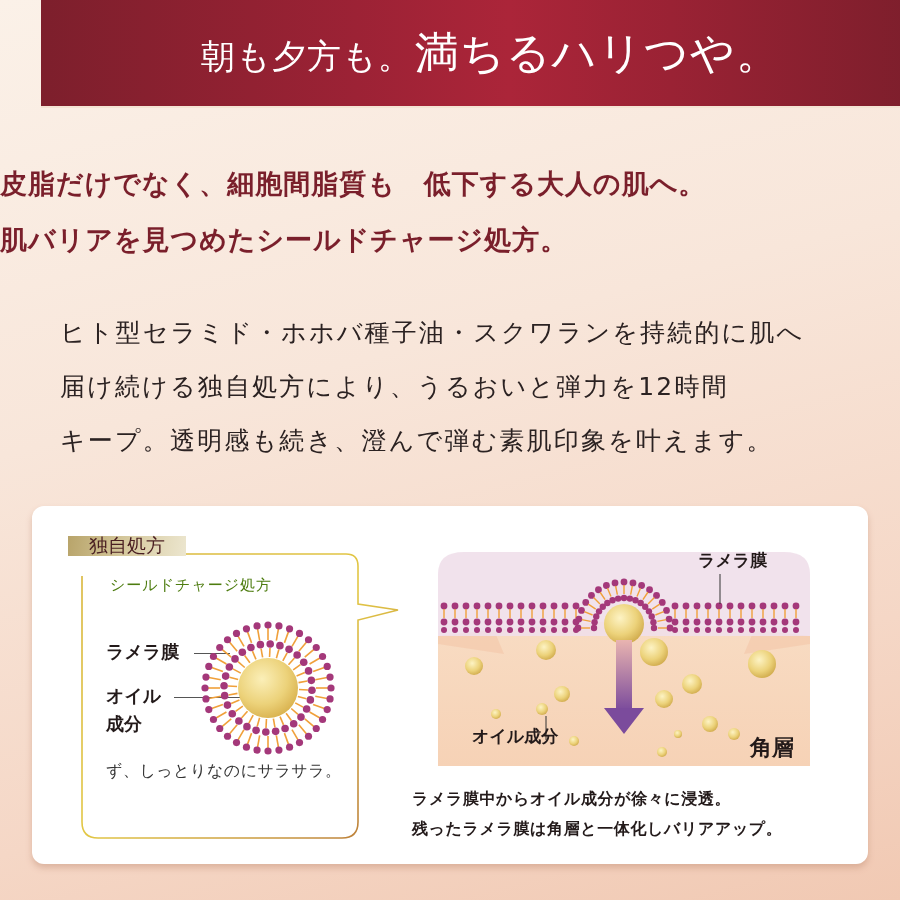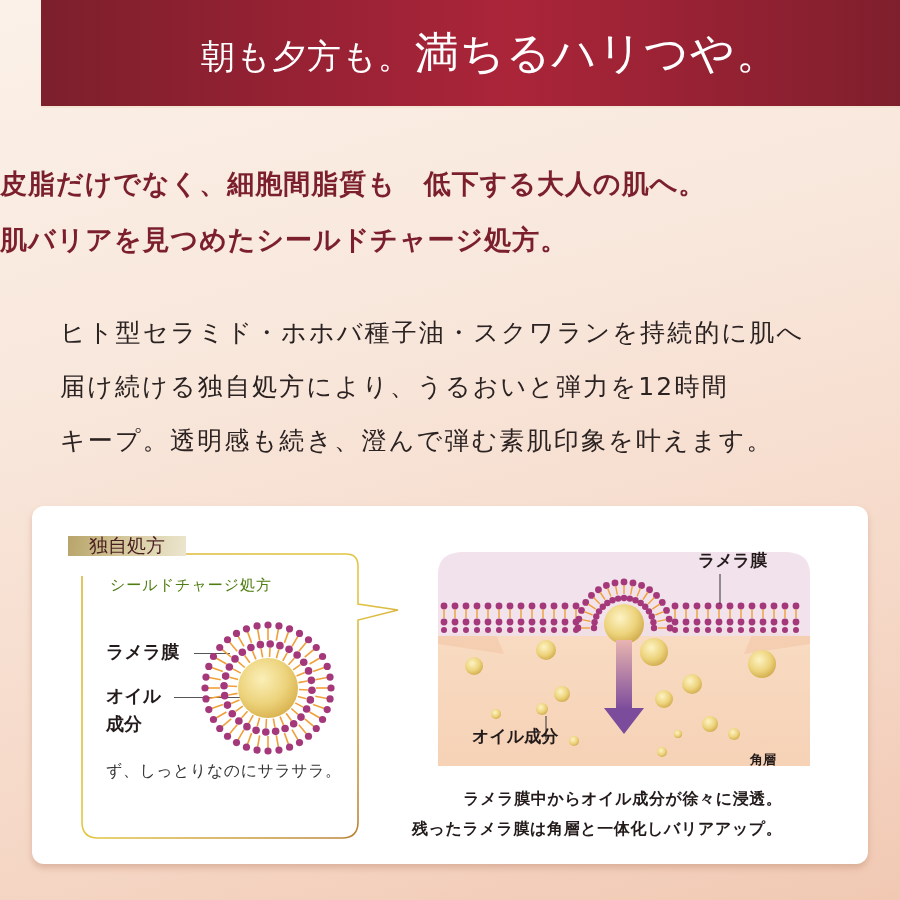--- a/index.html
+++ b/index.html
@@ -58,21 +58,21 @@
   .ld1 { left:162px; top:147px; width:36px; }
   .ld2 { left:142px; top:191px; width:112px; }
   .micelle { position:absolute; left:166px; top:112px; }
   .bubble-caption {
     position:absolute; left:74px; top:250px; color:#333; font-size:16px; line-height:30px; letter-spacing:0.5px;
   }
 
   .skin { position:absolute; left:402px; top:38px; }
   .skin-caption {
     position:absolute; left:380px; top:278px; color:#231a1a; font-weight:bold; font-size:16px;
-    line-height:30px; letter-spacing:0.6px;text-align:right;
+    line-height:30px; letter-spacing:0.6px;
   }
 </style>
 </head>
 <body>
 
 <div class="header">
   <div class="header-title">
     <span class="header-small">朝も夕方も。</span>
     <span class="header-large">満ちるハリつや。</span>
   </div>
@@ -449,19 +449,19 @@
         <circle cx="300" cy="190" r="6" fill="url(#dropG)"></circle>
         <circle cx="228" cy="208" r="5" fill="url(#dropG)"></circle>
         <circle cx="244" cy="190" r="4" fill="url(#dropG)"></circle>
       </g>
 
     <line x1="286" y1="30" x2="286" y2="60" stroke="#333" stroke-width="1"></line>
     <line x1="112" y1="172" x2="112" y2="196" stroke="#333" stroke-width="1"></line>
   </svg>
   <div class="label-bold" style="left:666px;top:40px;font-size:17px;">ラメラ膜</div>
   <div class="label-bold" style="left:440px;top:216px;font-size:17px;">オイル成分</div>
-  <div class="label-bold" style="left:718px;top:240px;font-size:13px;">角層</div>
+  <div class="label-bold" style="left:718px;top:228px;font-size:22px;">角層</div>
 
   <div class="skin-caption">
     <div>ラメラ膜中からオイル成分が徐々に浸透。</div>
     <div>残ったラメラ膜は角層と一体化しバリアアップ。</div>
   </div>
 </div>
 
 </body></html>

